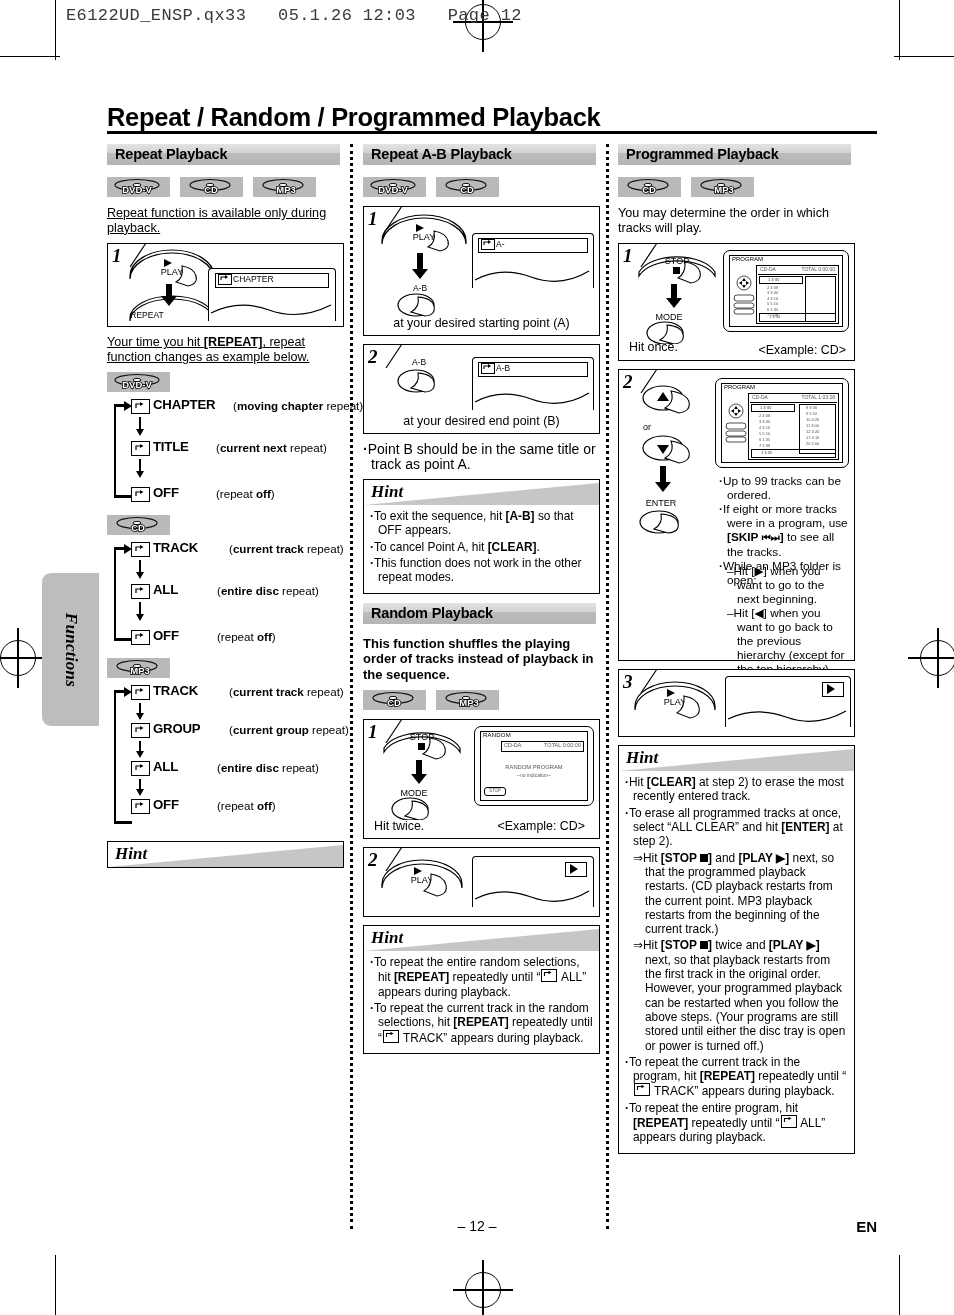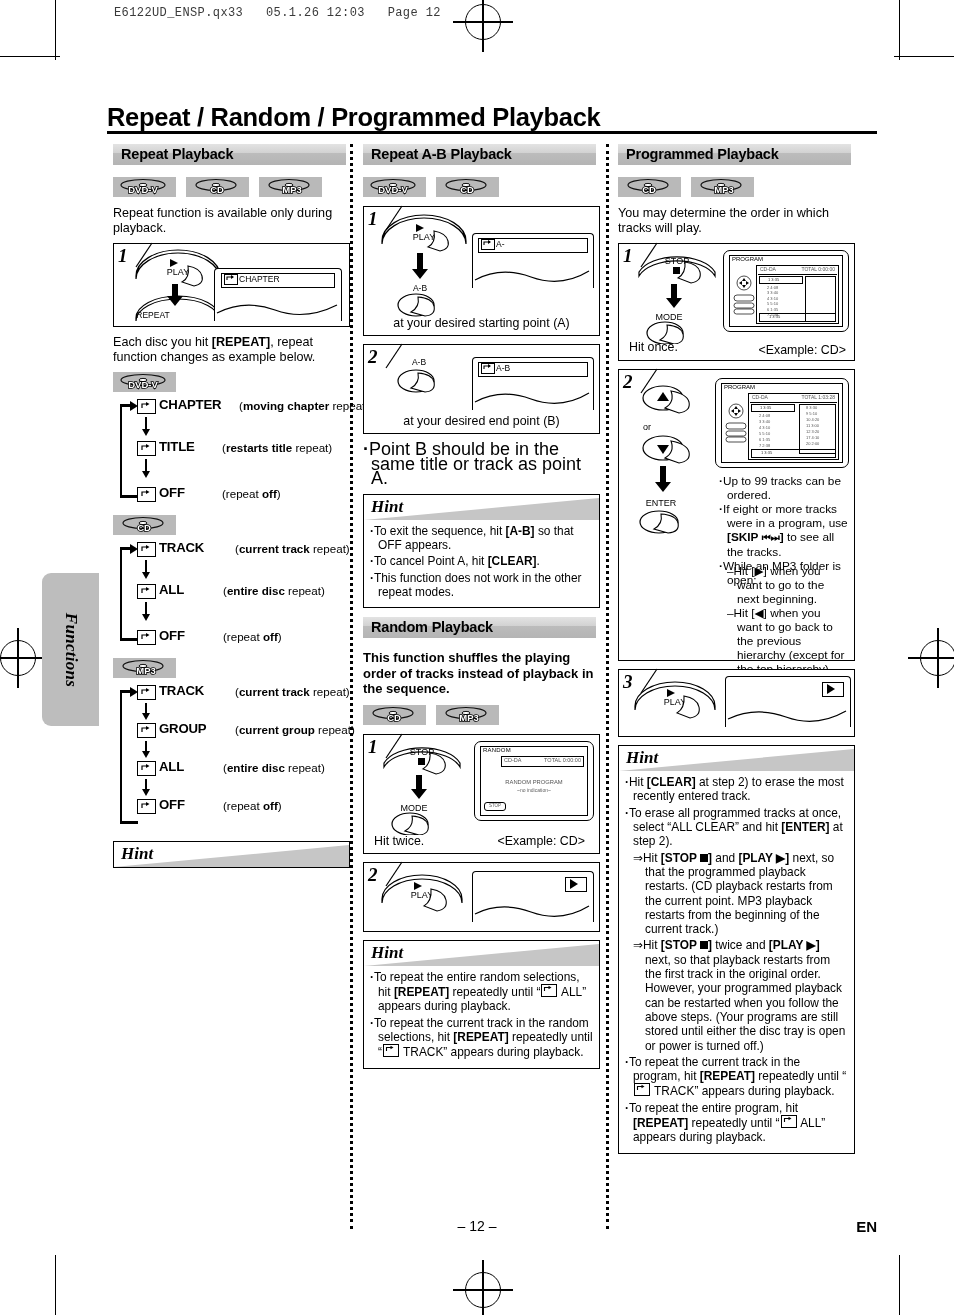--- a/index.html
+++ b/index.html
@@ -7,31 +7,31 @@
        -webkit-font-smoothing:antialiased;}
   .pg{position:absolute;inset:0;}
 
   
   .cm{position:absolute;background:#000;}
   .reg{position:absolute;width:34px;height:34px;border:1.2px solid #000;border-radius:50%;}
   .reg:before,.reg:after{content:"";position:absolute;background:#000;}
   .reg:before{left:50%;top:-13px;width:1.2px;height:60px;margin-left:-.6px;}
   .reg:after{top:50%;left:-13px;height:1.2px;width:60px;margin-top:-.6px;}
 
-  .filehdr{position:absolute;left:66px;top:6px;font-family:"Liberation Mono",monospace;font-size:12px;
-           letter-spacing:.4px;color:#3a3a3a;white-space:pre;margin-left:48px;}
+  .filehdr{position:absolute;left:66px;top:6px;font-family:"Liberation Mono",monospace;font-size:17px;
+           letter-spacing:.4px;color:#3a3a3a;white-space:pre;}
 
   
   .title{position:absolute;left:107px;top:103px;width:770px;font-size:25.5px;font-weight:bold;
          letter-spacing:-.3px;}
   .titlerule{position:absolute;left:107px;top:131px;width:770px;height:3px;background:#000;}
 
   
   .col{position:absolute;top:144px;}
-  .c1{left:113px;width:237px;}
+  .c1{left:107px;width:237px;text-decoration:underline;}
   .c2{left:363px;width:237px;}
   .c3{left:618px;width:237px;}
 
   .dots{position:absolute;width:3px;border-left:3px dotted #000;top:144px;height:1085px;}
   .d1{left:350px;}
   .d2{left:606px;}
 
   
   .sechdr{position:relative;height:24px;margin-bottom:9px;}
   .sechdr .bar{position:absolute;left:0;top:0;right:4px;height:21px;
@@ -82,21 +82,21 @@
   .hintbody li.sub{padding-left:20px;text-indent:-12px;}
   .hintbody li.sub:before{content:"";}
   b{font-weight:bold;}
   .ib{display:inline-block;width:14px;height:11px;border:1.1px solid #000;vertical-align:-1px;
       position:relative;margin:0 1px;}
   .ib svg{position:absolute;left:1px;top:0px;}
   .sq{display:inline-block;width:8px;height:8px;background:#000;vertical-align:0px;}
 
   
   .blist{margin:0 0 8px 0;padding:0;list-style:none;}
-  .blist li{font-size:18px;line-height:14.6px;padding-left:8px;text-indent:-8px;}
+  .blist li{font-size:14px;line-height:14.6px;padding-left:8px;text-indent:-8px;}
   .blist li:before{content:"\00B7 ";font-weight:bold;}
 
   
   .fnstab{position:absolute;left:42px;top:573px;width:57px;height:153px;background:#bdbdbd;
           border-radius:9px 0 0 9px;}
   .fnstab span{position:absolute;left:50%;top:50%;transform:translate(-50%,-50%) rotate(90deg);
        white-space:nowrap;font-size:17px;font-weight:bold;font-family:"Liberation Serif",serif;
        font-style:italic;letter-spacing:.3px;}
 
   
@@ -187,21 +187,21 @@
           </span>
           <span style="position:absolute;left:17px;top:0px;font-size:8.5px;">CHAPTER</span>
         </div>
         <svg width="124" height="26" style="position:absolute;left:0;bottom:0;">
             <path d="M2 18 q28 -14 58 -3 q30 11 62 -5" fill="none" stroke="#000" stroke-width="1.2"></path>
           </svg>
       </div>
     </div>
 
     <div class="ptext">
-      <span>Each disc you hit </span><b>[REPEAT]</b><span>, repeat function changes as example below.</span>
+      <span>Your time you hit </span><b>[REPEAT]</b><span>, repeat function changes as example below.</span>
     </div>
 
     <div class="badge" style="margin-bottom:5px;">
       <svg width="63" height="20">
           <ellipse cx="30" cy="8" rx="22" ry="5.5" fill="none" stroke="#111" stroke-width="1.2"></ellipse>
           <ellipse cx="30" cy="8" rx="4" ry="1.6" fill="#fff" stroke="#111" stroke-width="1"></ellipse>
           <text x="30" y="16" font-size="9.5" font-family="Liberation Sans,sans-serif" font-weight="bold" fill="#fff" stroke="#000" stroke-width="1.6" paint-order="stroke" text-anchor="middle">DVD-V</text>
         </svg>
     </div>
     <div class="flow" style="height:108px;">
@@ -223,21 +223,21 @@
           <path d="M3 0 l0 12 l-3 0 l4 7 l4 -7 l-3 0 l0 -12 z" fill="#000"></path>
         </svg>
       <div class="frow" style="position:absolute;top:42px;left:0;right:0;">
         <div class="ricon">
             <svg width="12" height="10" viewBox="0 0 12 10">
               <path d="M2 7 L2 3 L8 3" fill="none" stroke="#000" stroke-width="1.2"></path>
               <path d="M6 1 l3.5 2 l-3.5 2 z" fill="#000"></path>
             </svg>
           </div>
         <div class="flabel">TITLE</div>
-        <div class="fdesc" style="left:109px;"><span>(</span><b>restarts title</b><span> repeat)</span></div>
+        <div class="fdesc" style="left:109px;"><span>(</span><b>current next</b><span> repeat)</span></div>
       </div>
       <svg class="arrowdn" style="top:62px;height:20px;" viewBox="0 0 8 20">
           <path d="M3 0 l0 12 l-3 0 l4 7 l4 -7 l-3 0 l0 -12 z" fill="#000"></path>
         </svg>
       <div class="frow" style="position:absolute;top:88px;left:0;right:0;">
         <div class="ricon">
             <svg width="12" height="10" viewBox="0 0 12 10">
               <path d="M2 7 L2 3 L8 3" fill="none" stroke="#000" stroke-width="1.2"></path>
               <path d="M6 1 l3.5 2 l-3.5 2 z" fill="#000"></path>
             </svg>

